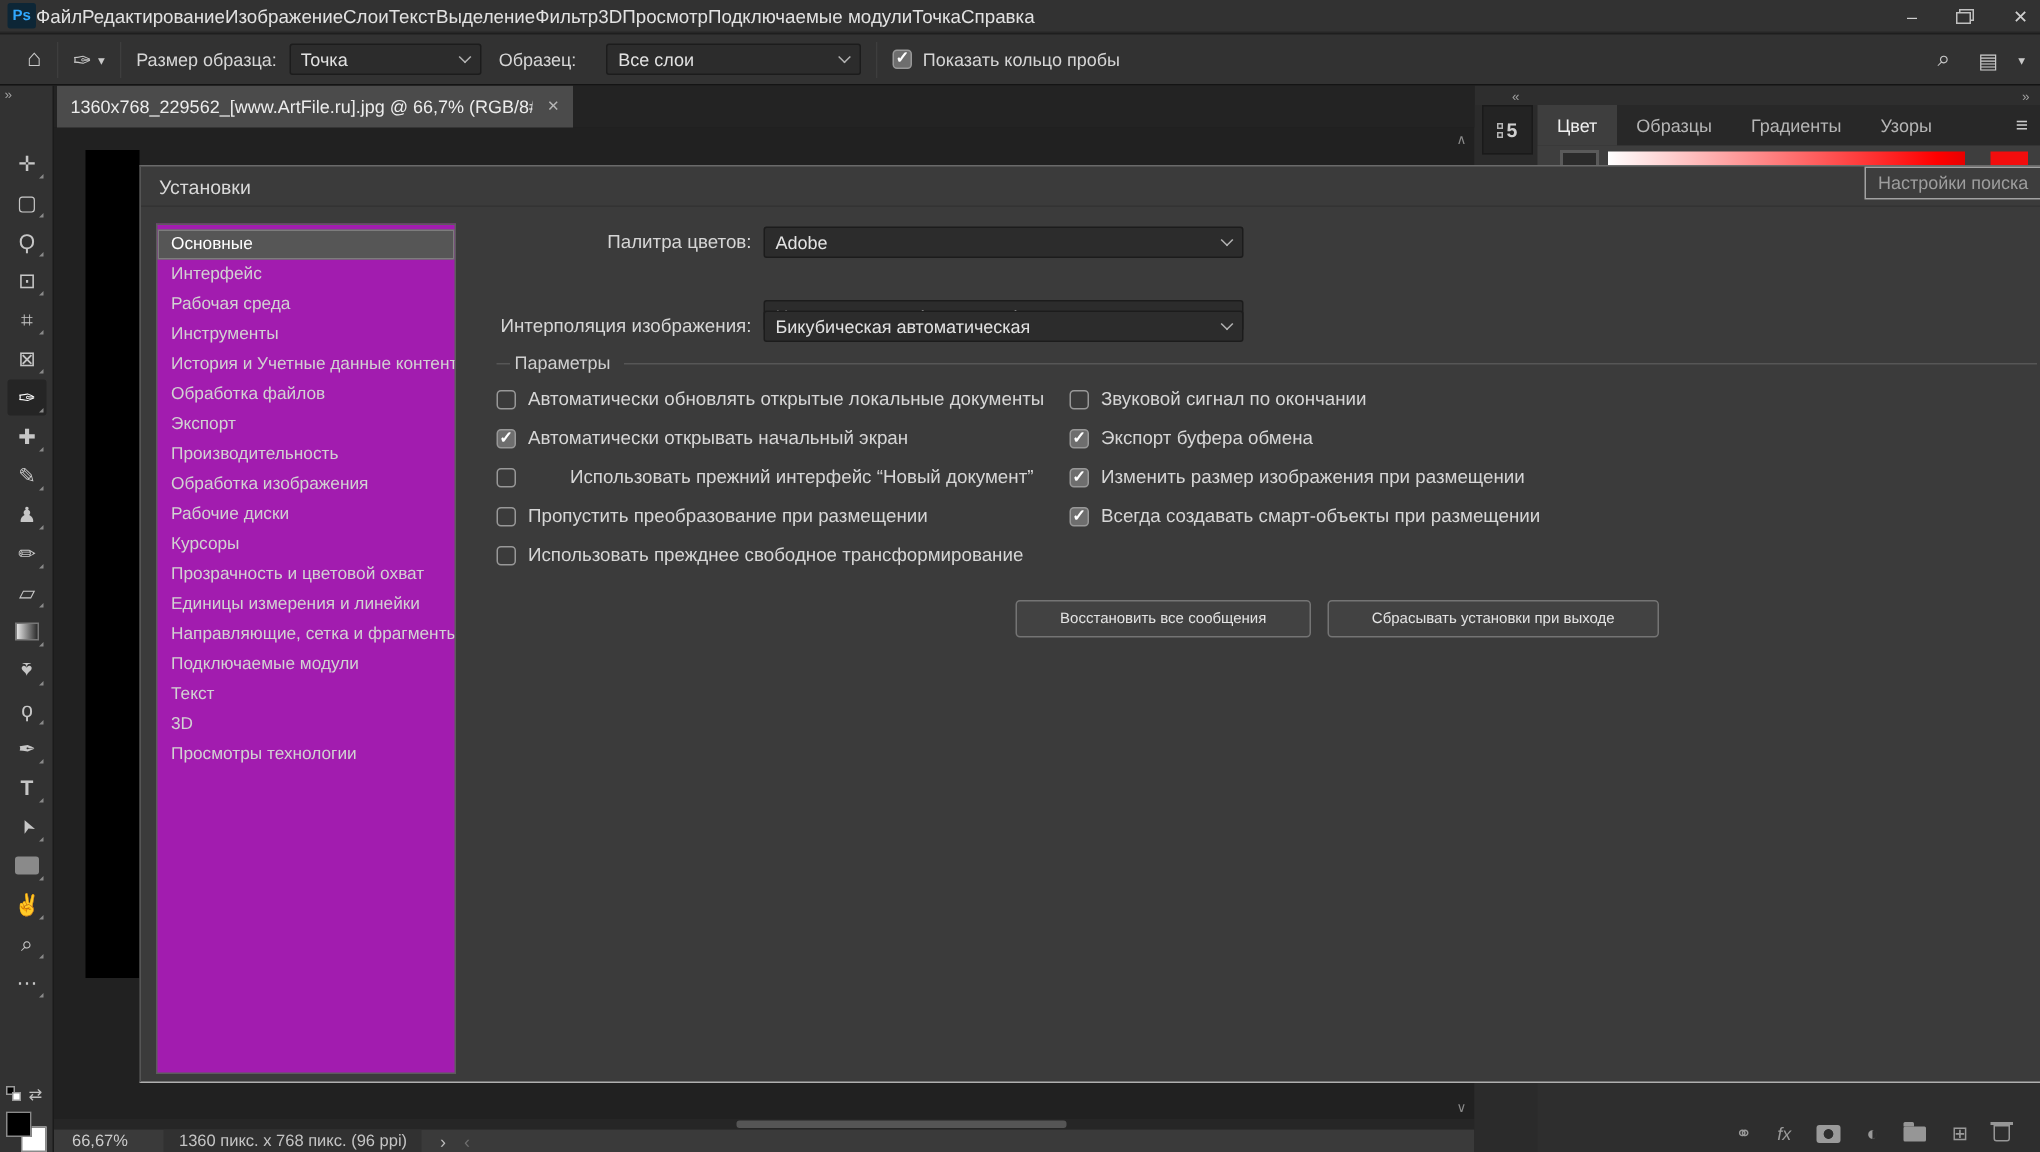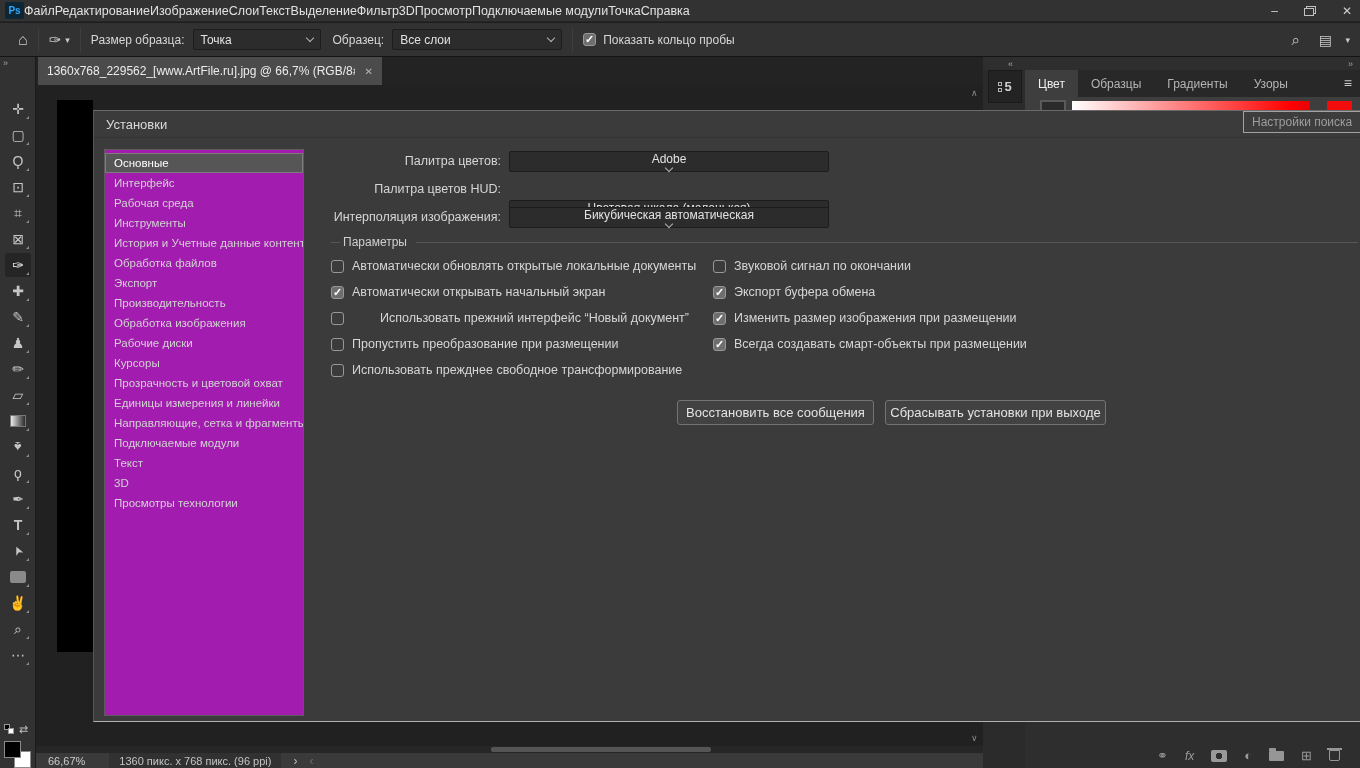--- a/index.html
+++ b/index.html
@@ -111,27 +111,27 @@
     border-top:1px solid #6a6a6a; border-bottom:1px solid #b0b0b0; border-left:1px solid #555; z-index:50;}
   #dlg-title { position:absolute; left:0; top:0; width:100%; height:27px; border-bottom:1px solid #333;
     display:flex; align-items:center; padding-left:12px; font-size:13px; color:#d9d9d9;}
   #dlg-sidebar { position:absolute; left:10px; top:38px; width:200px; height:567px; background:#a21caf;
     border:1px solid #5c5c5c; overflow:hidden;}
   .side-item { height:20px; line-height:20px; padding-left:9px; font-size:11.5px; color:#d2d2d2;
     white-space:nowrap; margin-top:0;}
   .side-item:first-child { margin-top:3px; }
   .side-item.sel { background:#565656; outline:1px solid #7d7d7d; outline-offset:-1px; color:#ffffff;}
   .dlg-row-label { position:absolute; width:407px; text-align:right; font-size:12.5px; color:#d6d6d6; line-height:21px;}
-  .dlg-select { position:absolute; left:415px; width:320px; height:21px;flex-direction:column;}
+  .dlg-select { position:absolute; left:415px; width:320px; height:21px;}
   .legend-line { position:absolute; height:1px; background:#565656;}
   #legend-text { position:absolute; left:249px; top:124px; font-size:12px; color:#cfcfcf;}
   .cb-row { position:absolute; display:flex; align-items:flex-end; gap:8px;}
   .cb-row .cb-label { font-size:12.5px; color:#d6d6d6; white-space:nowrap;}
   .dlg-btn { position:absolute; height:25px; background:#424242; border:1px solid #747474; border-radius:3px;
-    display:flex; align-items:center; justify-content:center; font-size:13px; color:#e3e3e3; white-space:nowrap;}
+    display:flex; align-items:center; justify-content:center; font-size:10px; color:#e3e3e3; white-space:nowrap;}
 
   
   #tooltip { position:absolute; left:1243px; top:111px; height:22px; padding:0 8px; background:#3d3d3d;
     border:1px solid #a2a2a2; display:flex; align-items:center; font-size:12px; color:#9e9e9e; z-index:60; white-space:nowrap;}
 </style>
 </head>
 <body>
 
 <div id="menubar">
   <div id="ps-logo">Ps</div>
@@ -159,21 +159,21 @@
   <span class="opt-sep"></span>
   <span class="opt-icon">✑</span>
   <span class="opt-icon" style="font-size:9px;margin-left:4px;">▾</span>
   <span class="opt-sep"></span>
   <span class="opt-label">Размер образца:</span>
   <div class="dropdown" style="width:128px;margin-left:8px;">
     <span>Точка</span>
     <span class="chev"></span>
   </div>
   <span class="opt-label" style="margin-left:12px;">Образец:</span>
-  <div class="dropdown" style="width:170px;margin-left:8px;">
+  <div class="dropdown" style="width:170px;margin-left:20px;">
     <span>Все слои</span>
     <span class="chev"></span>
   </div>
   <span class="opt-sep"></span>
   <span class="checkbox checked">
       <span class="mark">✓</span>
     </span>
   <span class="opt-label" style="margin-left:7px;">Показать кольцо пробы</span>
   <span class="opt-icon" style="position:absolute;right:60px;font-size:15px;">⌕</span>
   <span class="opt-icon" style="position:absolute;right:28px;font-size:14px;">▤</span>
@@ -344,21 +344,20 @@
     <div class="side-item">Текст</div>
     <div class="side-item">3D</div>
     <div class="side-item">Просмотры технологии</div>
   </div>
 
   <div class="dlg-row-label" style="top:40px;">Палитра цветов:</div>
   <div class="dropdown dlg-select" style="top:40px;">
     <span>Adobe</span>
     <span class="chev"></span>
   </div>
-  <div class="dlg-row-label" style="top:68px;">Палитра цветов HUD:</div>
   <div class="dropdown dlg-select" style="top:68px;margin-top:21px;">
     <span>Цветовая шкала (маленькая)</span>
     <span class="chev"></span>
   </div>
   <div class="dlg-row-label" style="top:96px;">Интерполяция изображения:</div>
   <div class="dropdown dlg-select" style="top:96px;">
     <span>Бикубическая автоматическая</span>
     <span class="chev"></span>
   </div>
 

